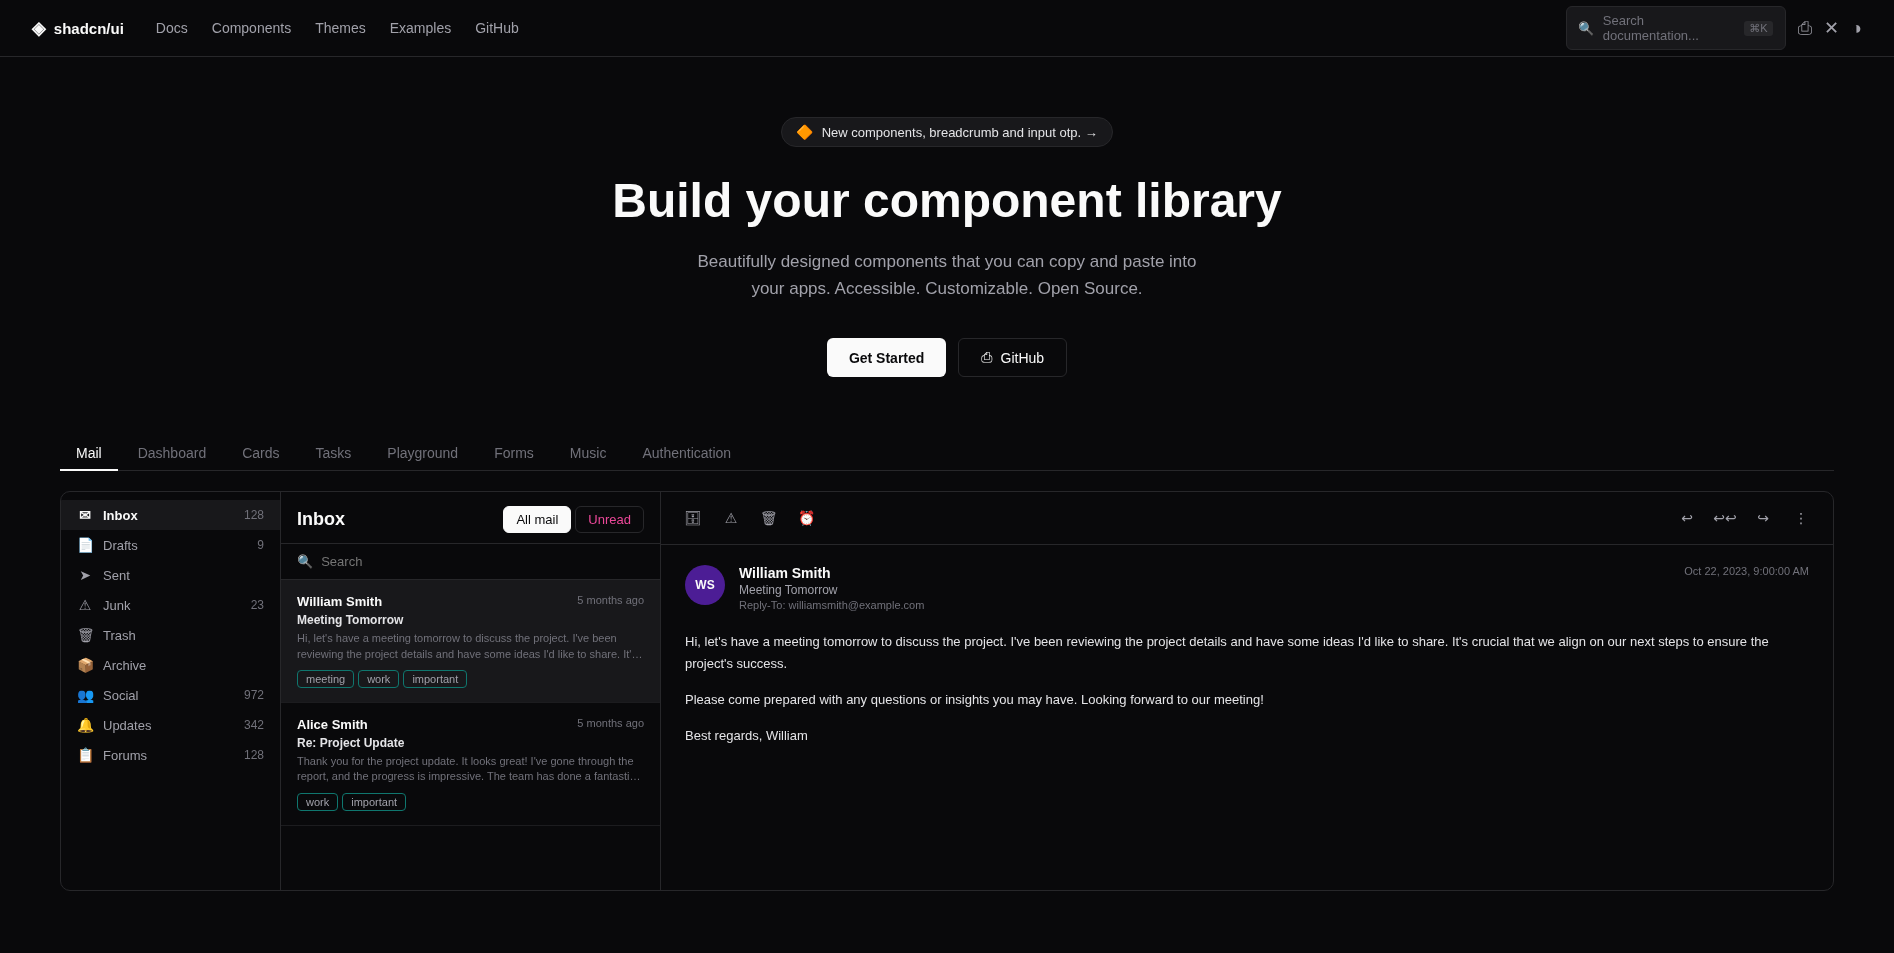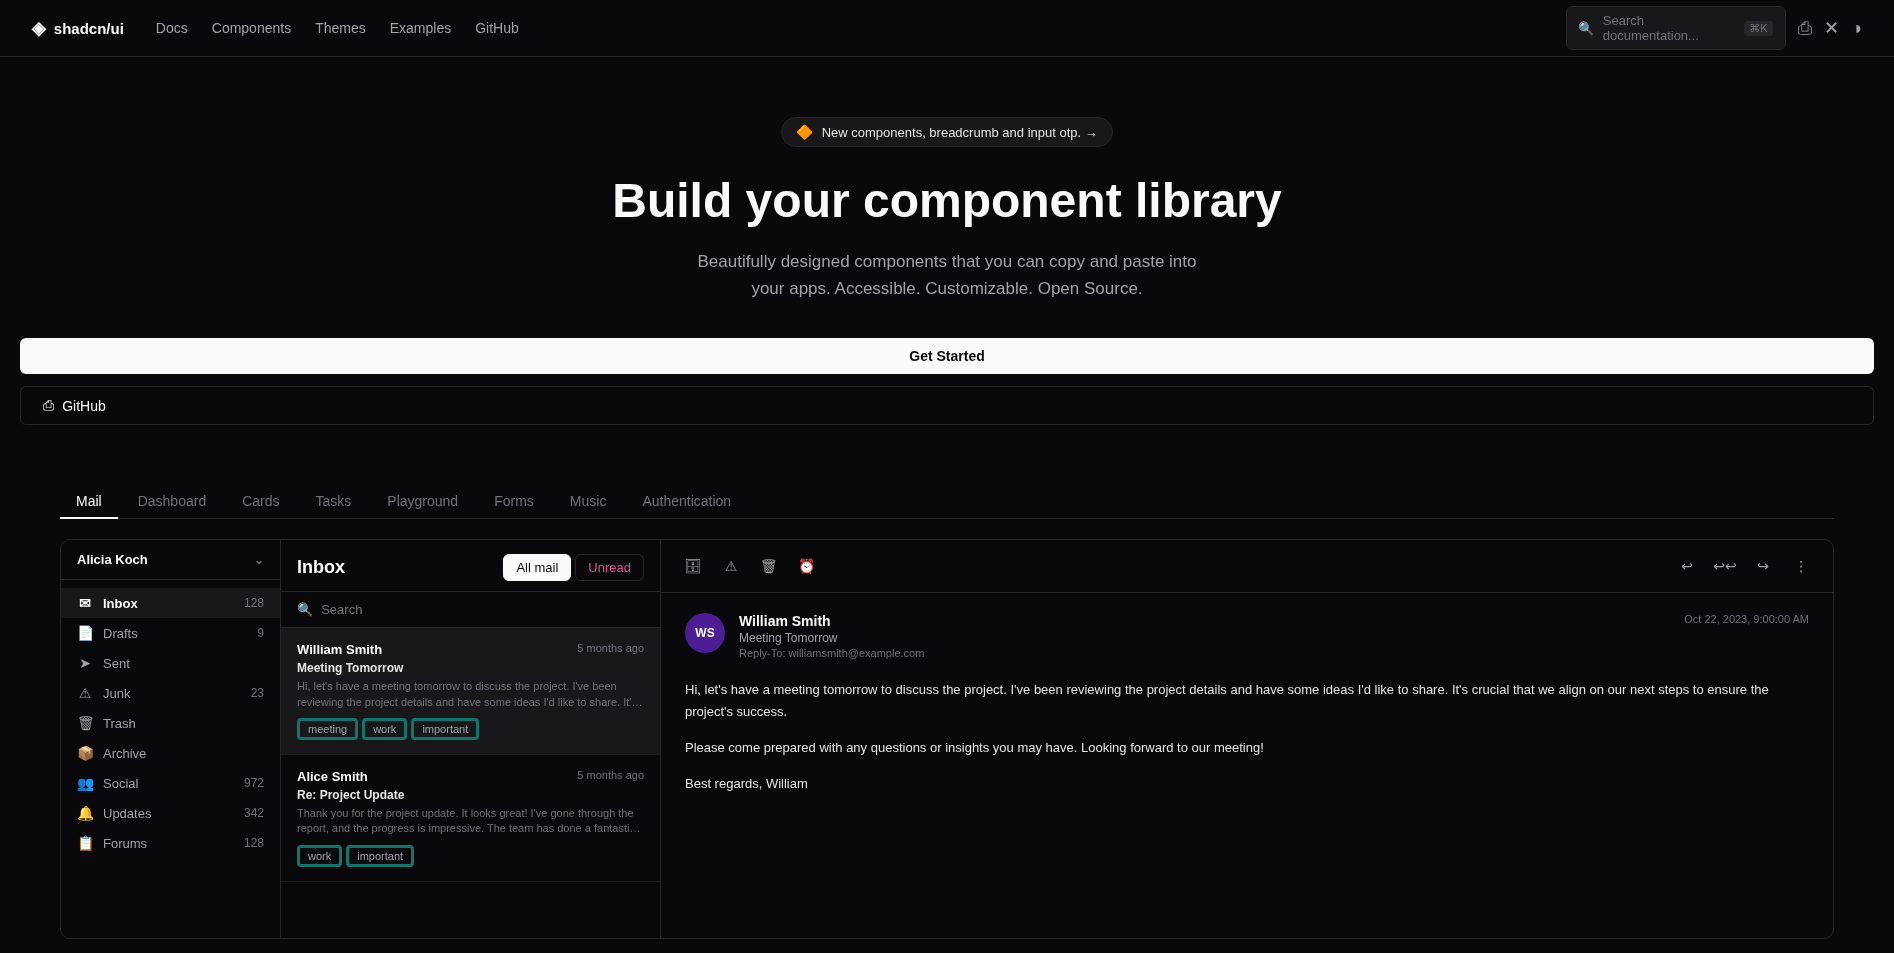--- a/index.html
+++ b/index.html
@@ -107,21 +107,20 @@
       font-size: 17px;
       color: #a1a1aa;
       max-width: 520px;
       margin: 0 auto 36px;
       line-height: 1.6;
     }
     .hero-actions {
       display: flex;
       gap: 12px;
       justify-content: center;
-      flex-direction: column;
     }
     .btn-primary {
       background: #fafafa;
       color: #09090b;
       border: none;
       border-radius: 6px;
       padding: 10px 22px;
       font-size: 14px;
       font-weight: 600;
       cursor: pointer;
@@ -320,21 +319,21 @@
       overflow: hidden;
     }
     .mail-message-tags {
       display: flex;
       gap: 4px;
       margin-top: 8px;
     }
     .mail-tag {
       padding: 2px 8px;
       border-radius: 4px;
-      border: 3px solid #0f766e;
+      border: 1px solid #0f766e;
       font-size: 11px;
       color: #a1a1aa;
     }
 
     
     .mail-email-view {
       flex: 1;
       display: flex;
       flex-direction: column;
     }
@@ -469,24 +468,20 @@
     <div class="demo-tab">Tasks</div>
     <div class="demo-tab">Playground</div>
     <div class="demo-tab">Forms</div>
     <div class="demo-tab">Music</div>
     <div class="demo-tab">Authentication</div>
   </div>
 
   <div class="mail-app">
 
     <div class="mail-sidebar">
-      <div class="mail-account-selector">
-        <span>Alicia Koch</span>
-        <span class="mail-account-selector-chevron">⌄</span>
-      </div>
       <div class="mail-nav-list">
 
         <div class="mail-nav-item active">
           <span class="mail-nav-item-icon">✉</span>
           <span class="mail-nav-item-label">Inbox</span>
           <span class="mail-nav-item-count">128</span>
         </div>
 
         <div class="mail-nav-item">
           <span class="mail-nav-item-icon">📄</span>

